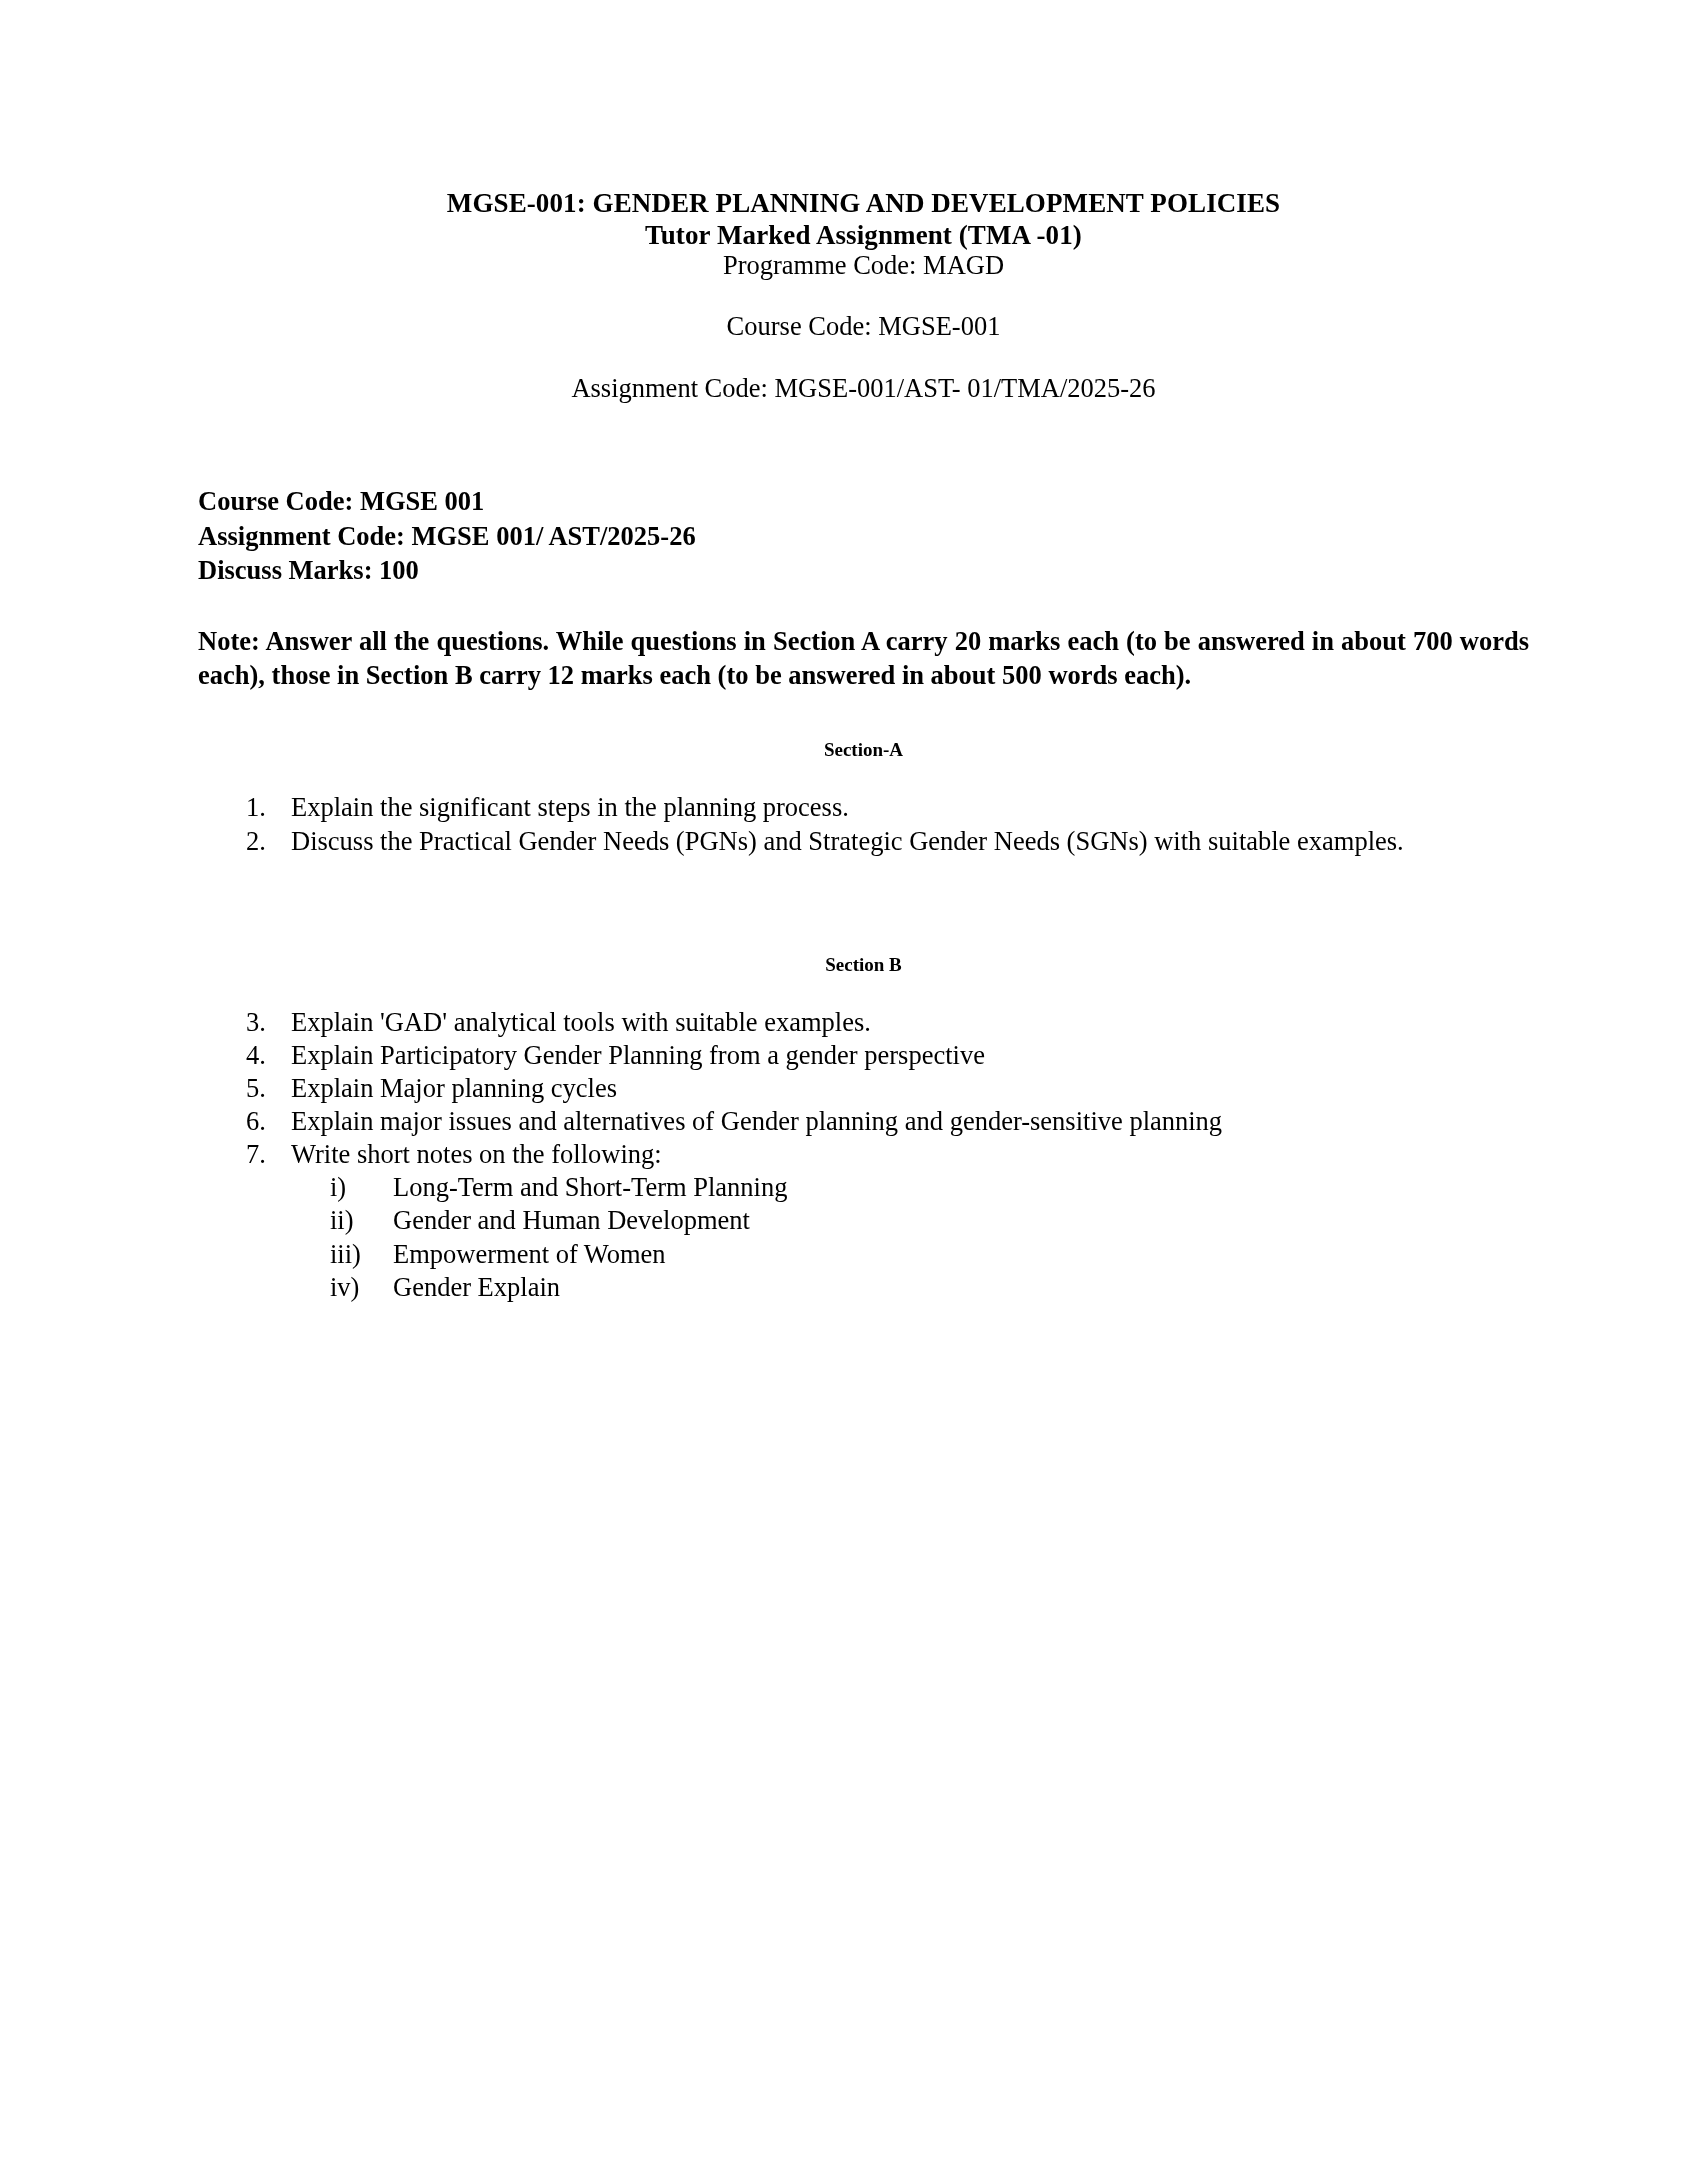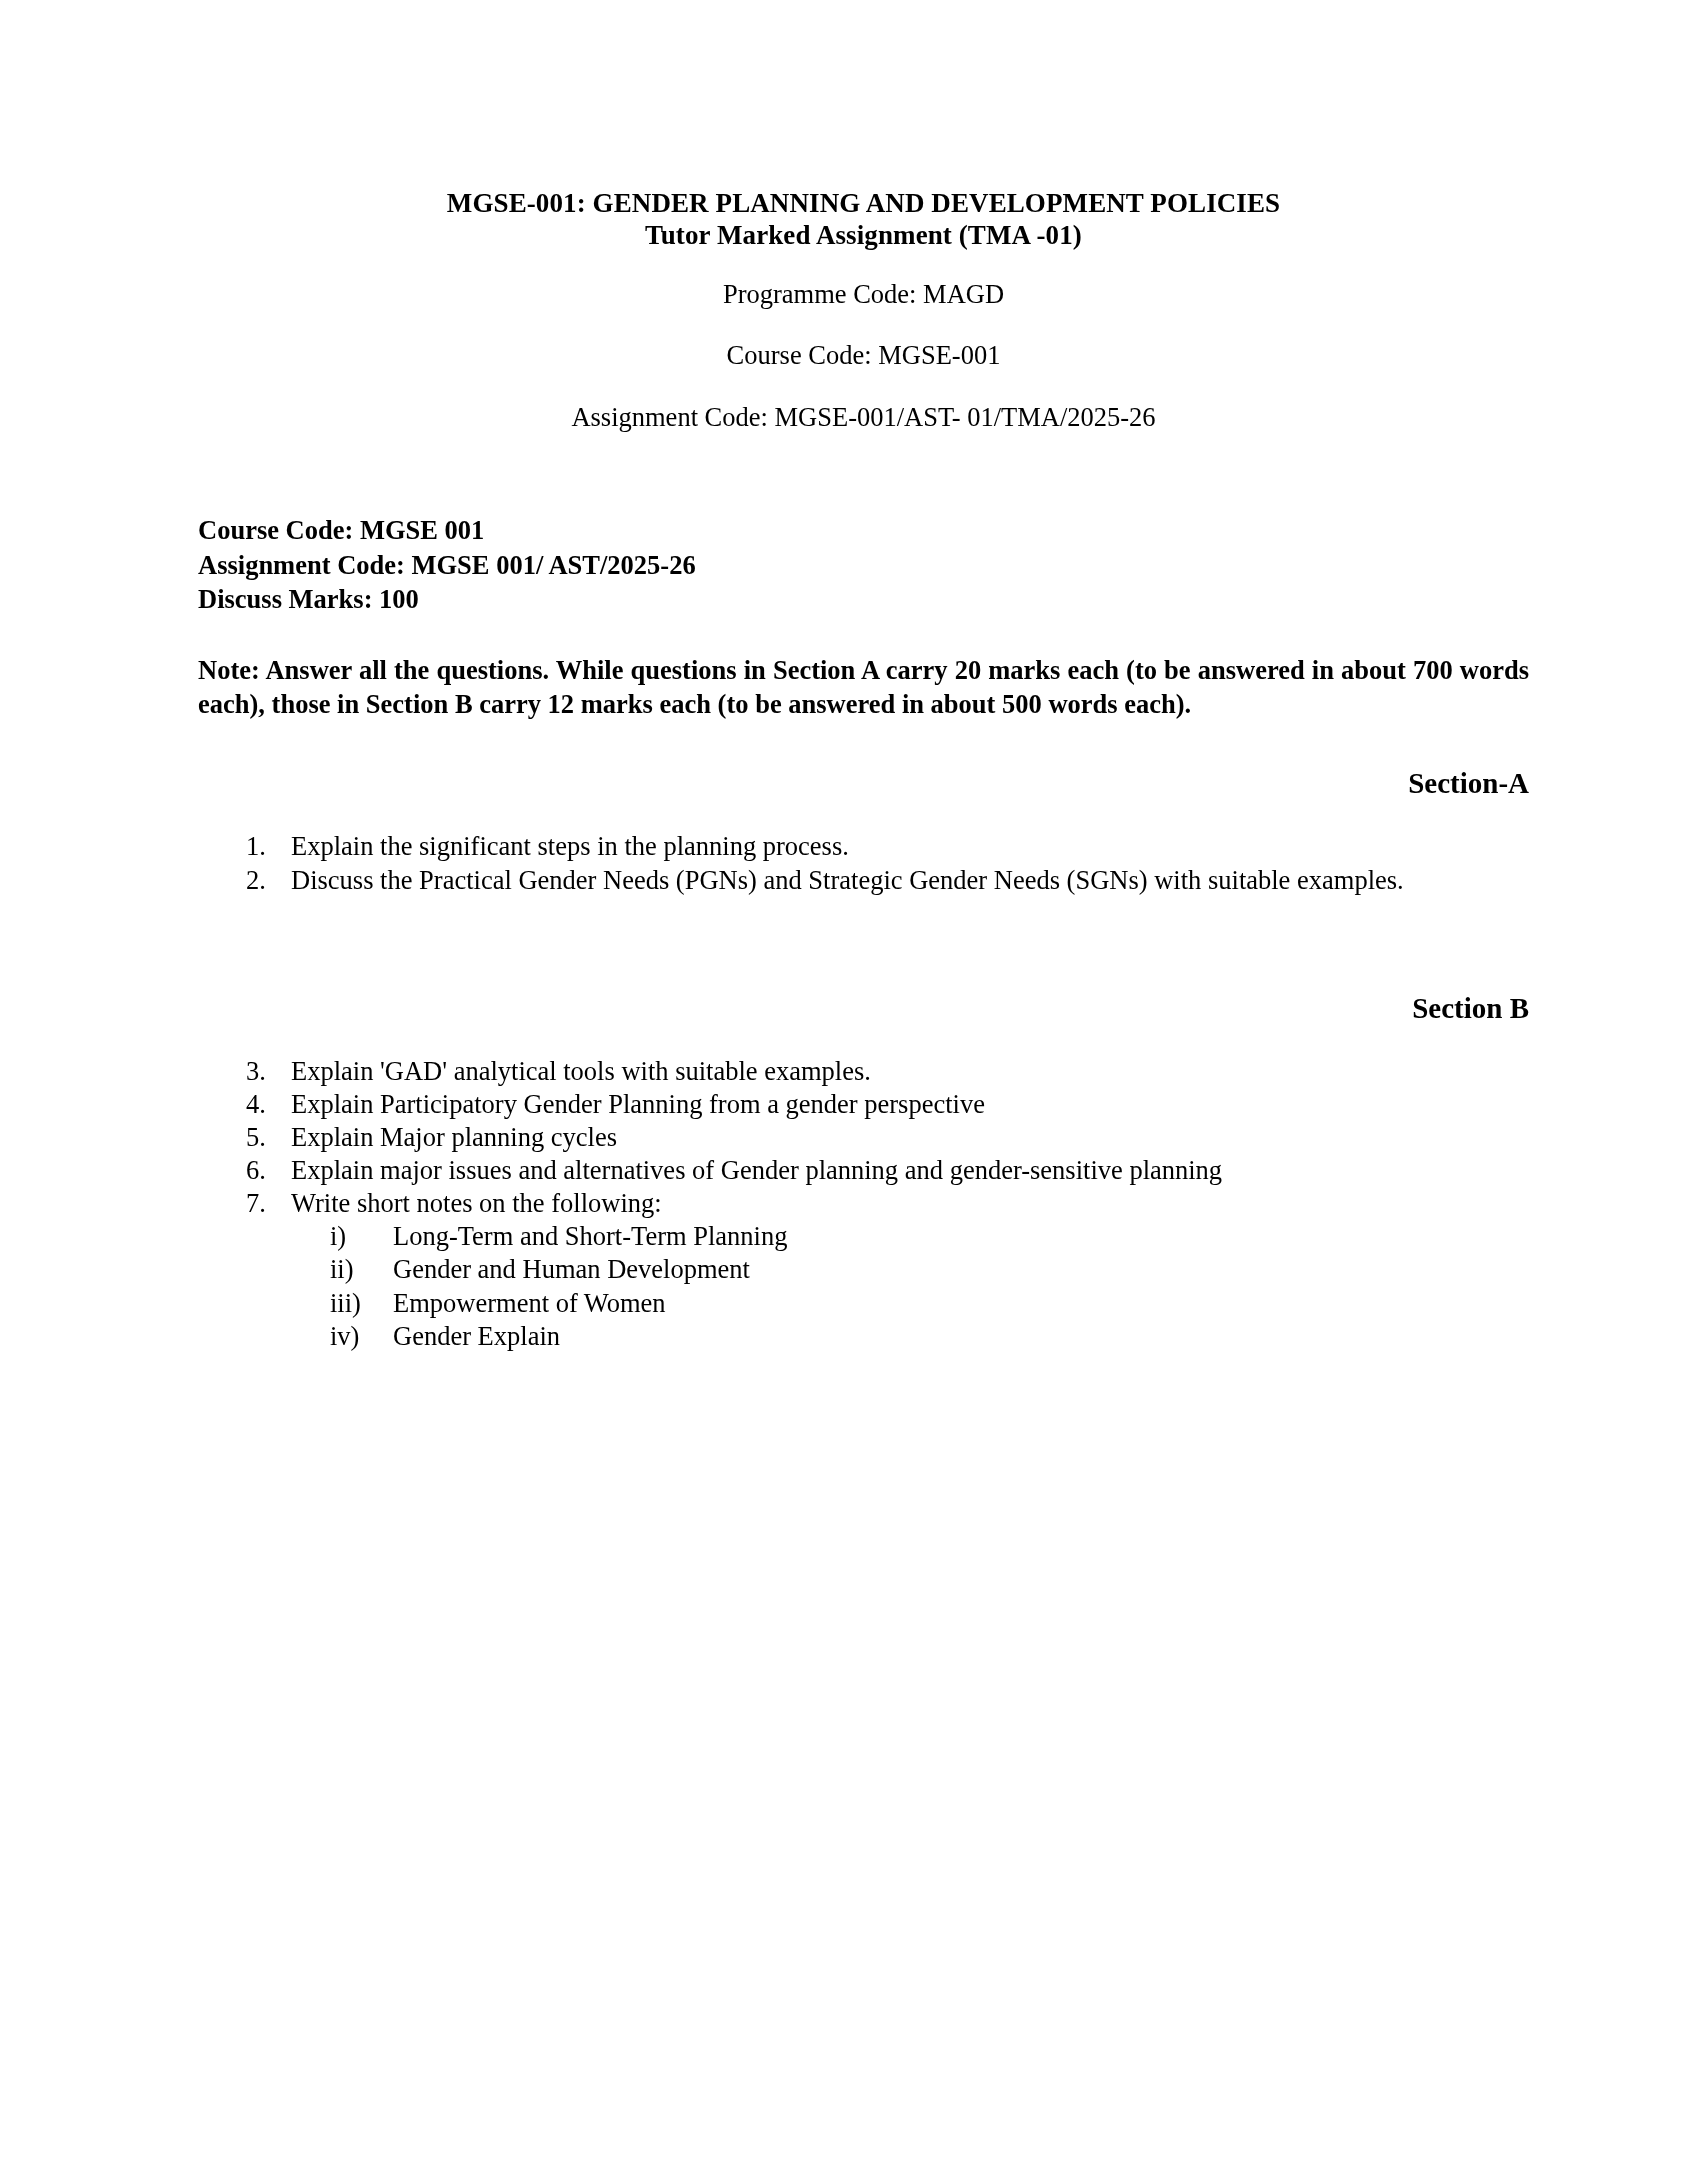--- a/index.html
+++ b/index.html
@@ -35,21 +35,20 @@
   }
   .title-line {
     font-size: 27px;
     font-weight: bold;
     line-height: 1.18;
     letter-spacing: 0.1px;
   }
 
   
   .code-lines {
-    margin-top: 29px;
     text-align: center;
   }
   .code-line {
     font-size: 26.5px;
     font-weight: normal;
     line-height: 1.0;
     margin-bottom: 35px;
   }
   .code-line:last-child { margin-bottom: 0; }
 
@@ -69,22 +68,22 @@
     margin-top: 36px;
     font-size: 26.5px;
     font-weight: bold;
     text-align: justify;
     text-justify: inter-word;
     line-height: 1.30;
   }
 
   
   .section-heading {
-    text-align: right;
-    font-size: 29px;
+    text-align: center;
+    font-size: 19px;
     font-weight: bold;
     line-height: 1.0;
   }
   .section-a-heading { margin-top: 48px; }
   .section-b-heading { margin-top: 97px; }
 
   
   .qlist {
     margin: 0;
     padding: 0;

